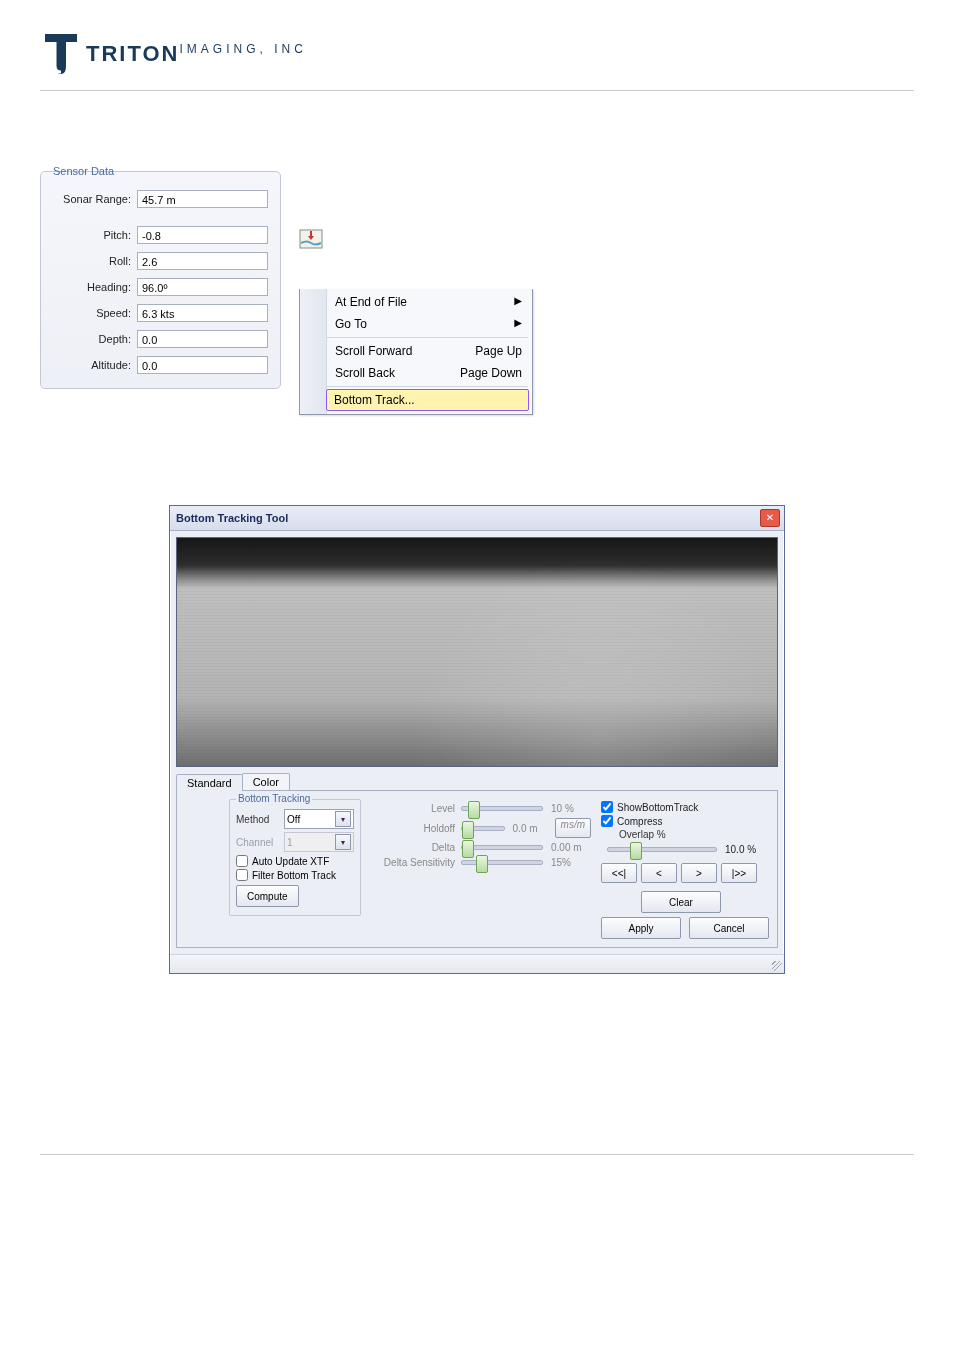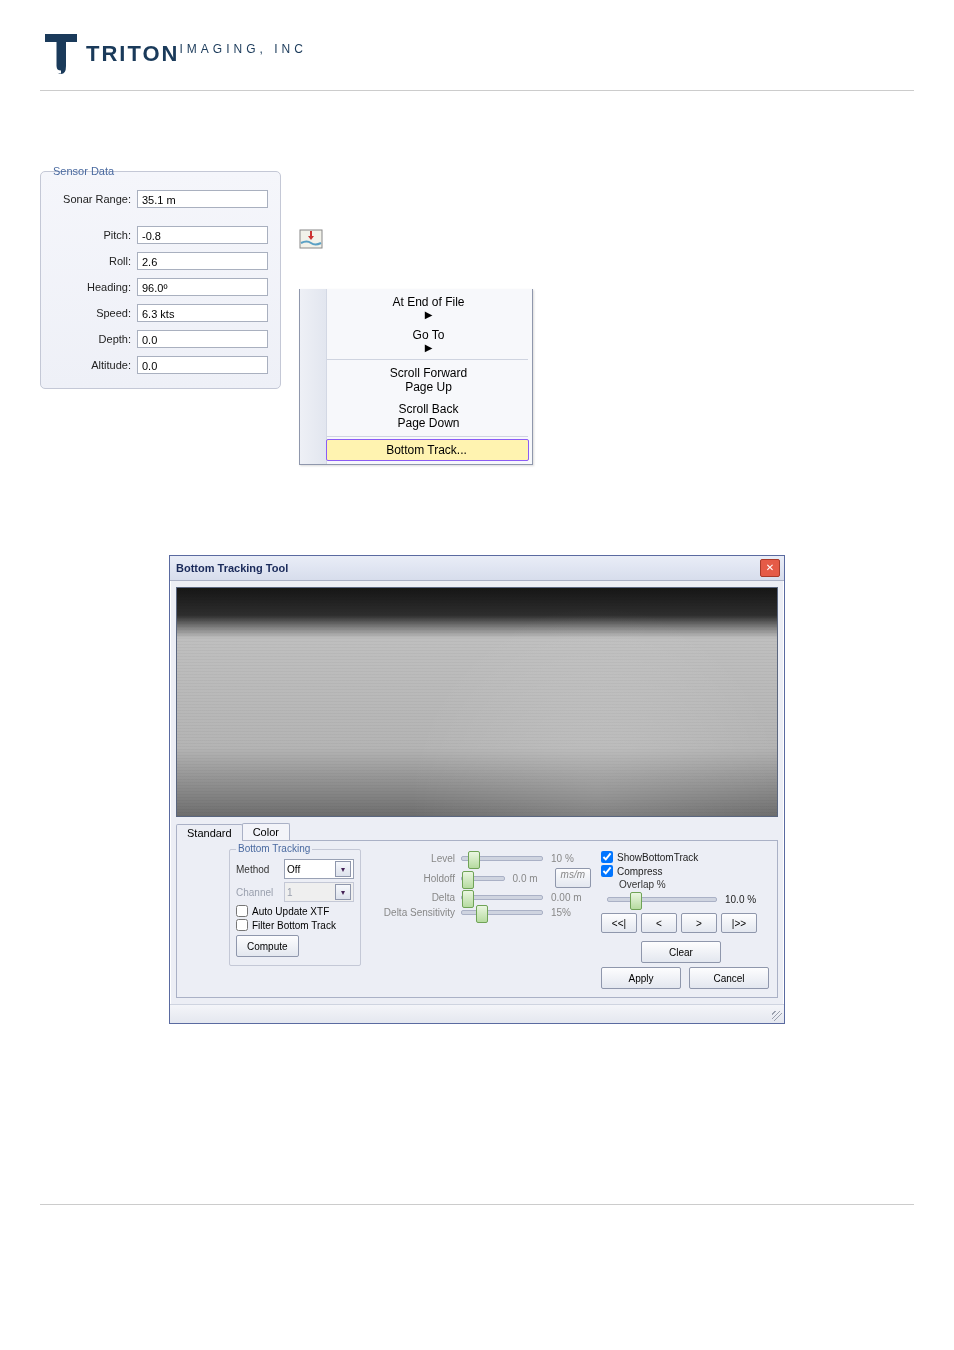--- a/index.html
+++ b/index.html
@@ -99,24 +99,22 @@
   }
   .dropdown .gutter {
     width:26px;
     background: linear-gradient(90deg,#eef0f6,#e2e6ef);
     border-right:1px solid #d3d8e4;
   }
   .dropdown .items { flex:1; padding:2px 0; }
   .dropdown .item {
     display:flex;
     justify-content:space-between;
-    align-items:center;
     padding:4px 10px 4px 8px;
     font-size:12px;
-    flex-direction:column;
   }
   .dropdown .item .arrow { font-size:10px; }
   .dropdown .sep { height:1px; background:#cfd4e0; margin:2px 4px 2px 0; }
   .dropdown .item.hl {
     background:#fff3b0;
     border:1px solid #8b5cf6;
     border-radius:2px;
     margin:1px 3px 1px -1px;
     padding:3px 9px 3px 7px;
   }
@@ -300,21 +298,21 @@
     </div>
   </div>
 
   <div class="row1">
 
     <div class="groupbox">
       <span class="legend">Sensor Data</span>
 
       <div class="sensor-row">
         <label>Sonar Range:</label>
-        <div class="field">35.1 m</div>
+        <div class="field">45.7 m</div>
       </div>
       <div class="sensor-row" style="margin-top:18px;">
         <label>Pitch:</label>
         <div class="field">-0.8</div>
       </div>
       <div class="sensor-row">
         <label>Roll:</label>
         <div class="field">2.6</div>
       </div>
       <div class="sensor-row">

